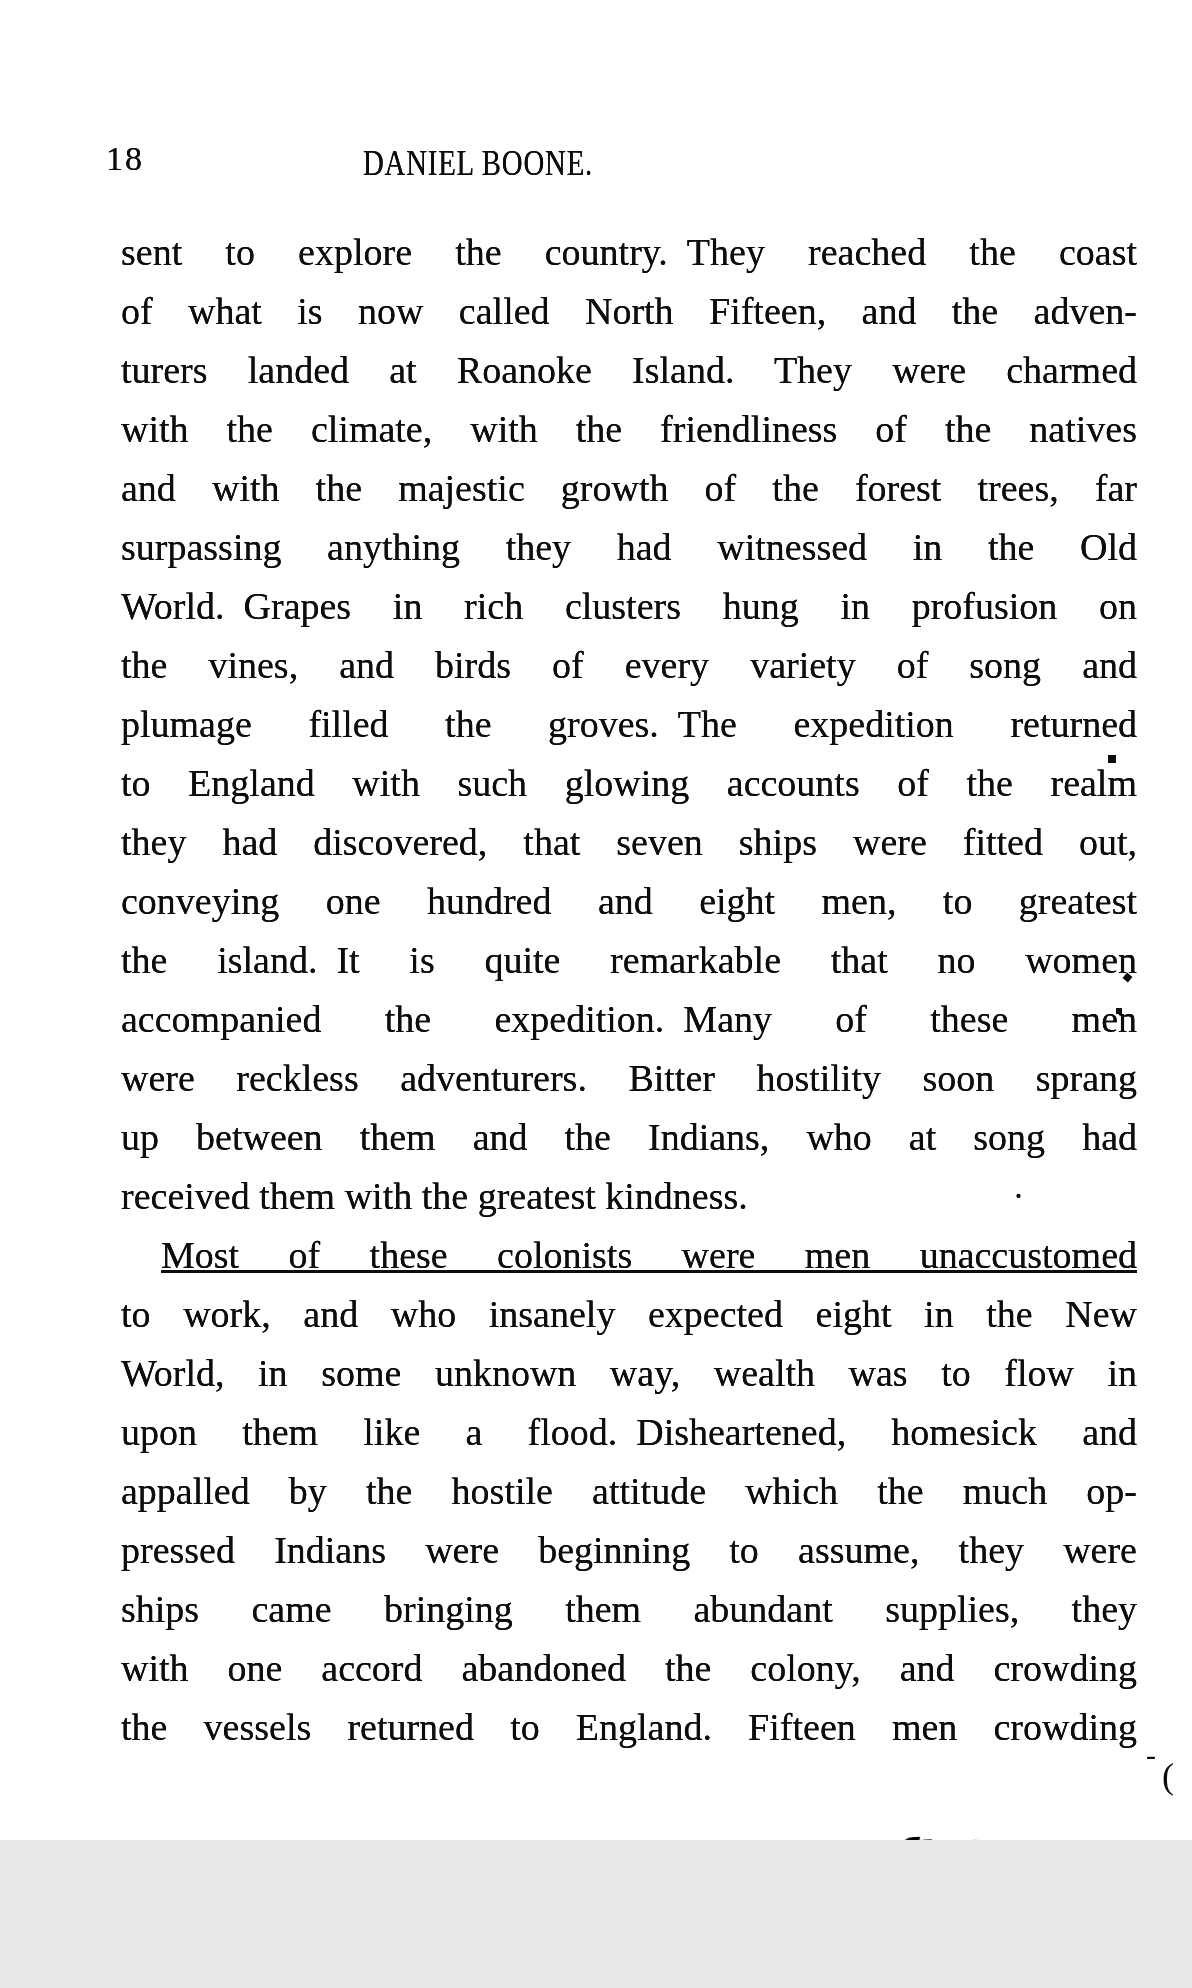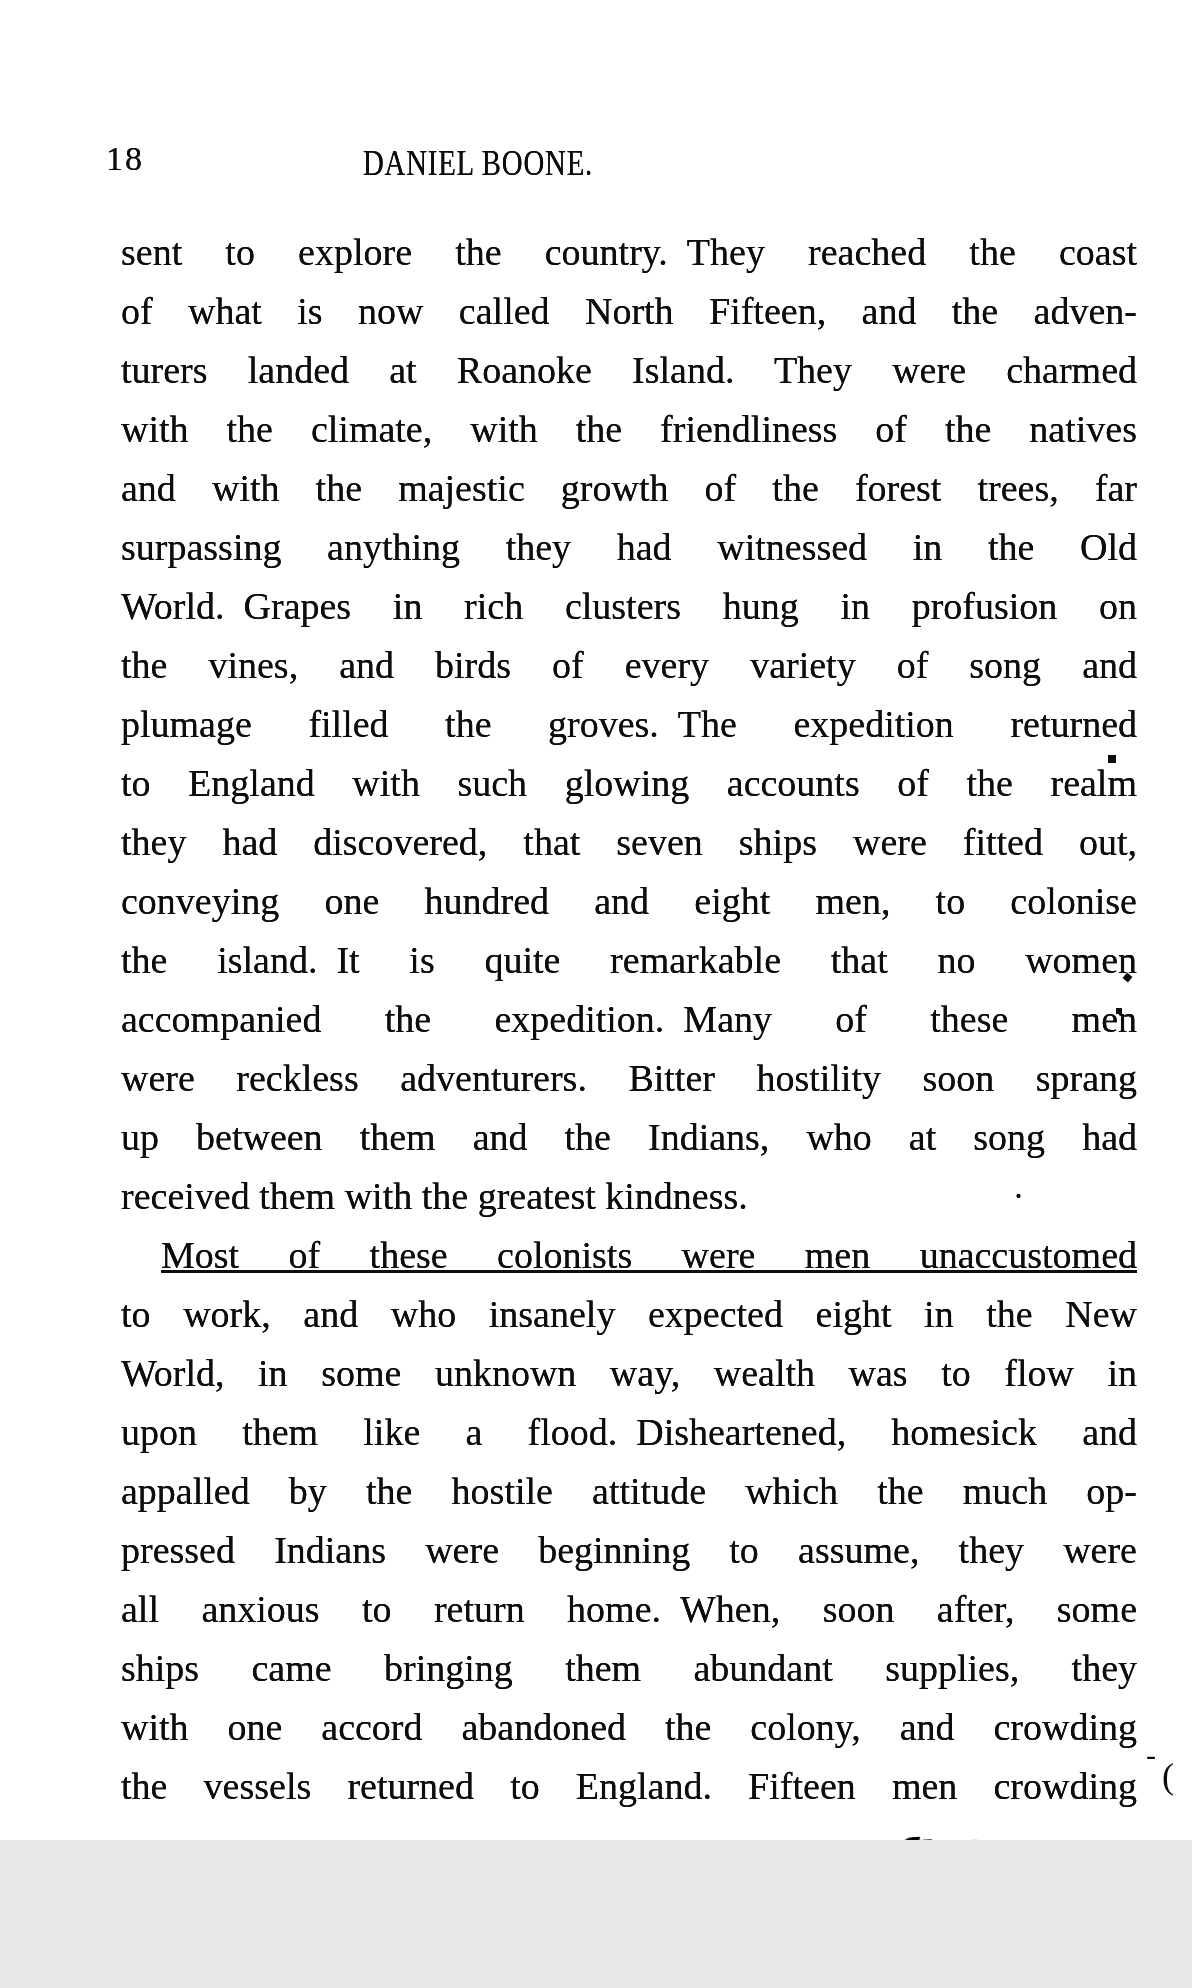--- a/index.html
+++ b/index.html
@@ -69,33 +69,32 @@
       <div class="line">of what is now called North Fifteen, and the adven-</div>
       <div class="line">turers landed at Roanoke Island. They were charmed</div>
       <div class="line">with the climate, with the friendliness of the natives</div>
       <div class="line">and with the majestic growth of the forest trees, far</div>
       <div class="line">surpassing anything they had witnessed in the Old</div>
       <div class="line">World. Grapes in rich clusters hung in profusion on</div>
       <div class="line">the vines, and birds of every variety of song and</div>
       <div class="line">plumage filled the groves. The expedition returned</div>
       <div class="line">to England with such glowing accounts of the realm</div>
       <div class="line">they had discovered, that seven ships were fitted out,</div>
-      <div class="line">conveying one hundred and eight men, to colonise</div>
+      <div class="line">conveying one hundred and eight men, to greatest</div>
       <div class="line">the island. It is quite remarkable that no women</div>
       <div class="line">accompanied the expedition. Many of these men</div>
       <div class="line">were reckless adventurers. Bitter hostility soon sprang</div>
       <div class="line">up between them and the Indians, who at song had</div>
       <div class="line no-just">received them with the greatest kindness.</div>
       <div class="line indent">Most of these colonists were men unaccustomed</div>
       <div class="line">to work, and who insanely expected eight in the New</div>
       <div class="line">World, in some unknown way, wealth was to flow in</div>
       <div class="line">upon them like a flood. Disheartened, homesick and</div>
       <div class="line">appalled by the hostile attitude which the much op-</div>
       <div class="line">pressed Indians were beginning to assume, they were</div>
-      <div class="line">all anxious to return home. When, soon after, some</div>
       <div class="line">ships came bringing them abundant supplies, they</div>
       <div class="line">with one accord abandoned the colony, and crowding</div>
       <div class="line">the vessels returned to England. Fifteen men crowding</div>
     </main>
 
   <div class="watermark"><span>:n:oft </span><span class="reg">®</span></div>
 
   <div id="marks">
       <span class="mark box" style="left: 1108px; top: 755px; width: 8px; height: 8px; background: rgb(13, 13, 13); display: block; position: absolute;"></span>
       <span class="mark box" style="left: 1124px; top: 974px; width: 7px; height: 7px; background: rgb(13, 13, 13); transform: rotate(40deg); display: block; position: absolute;"></span>

